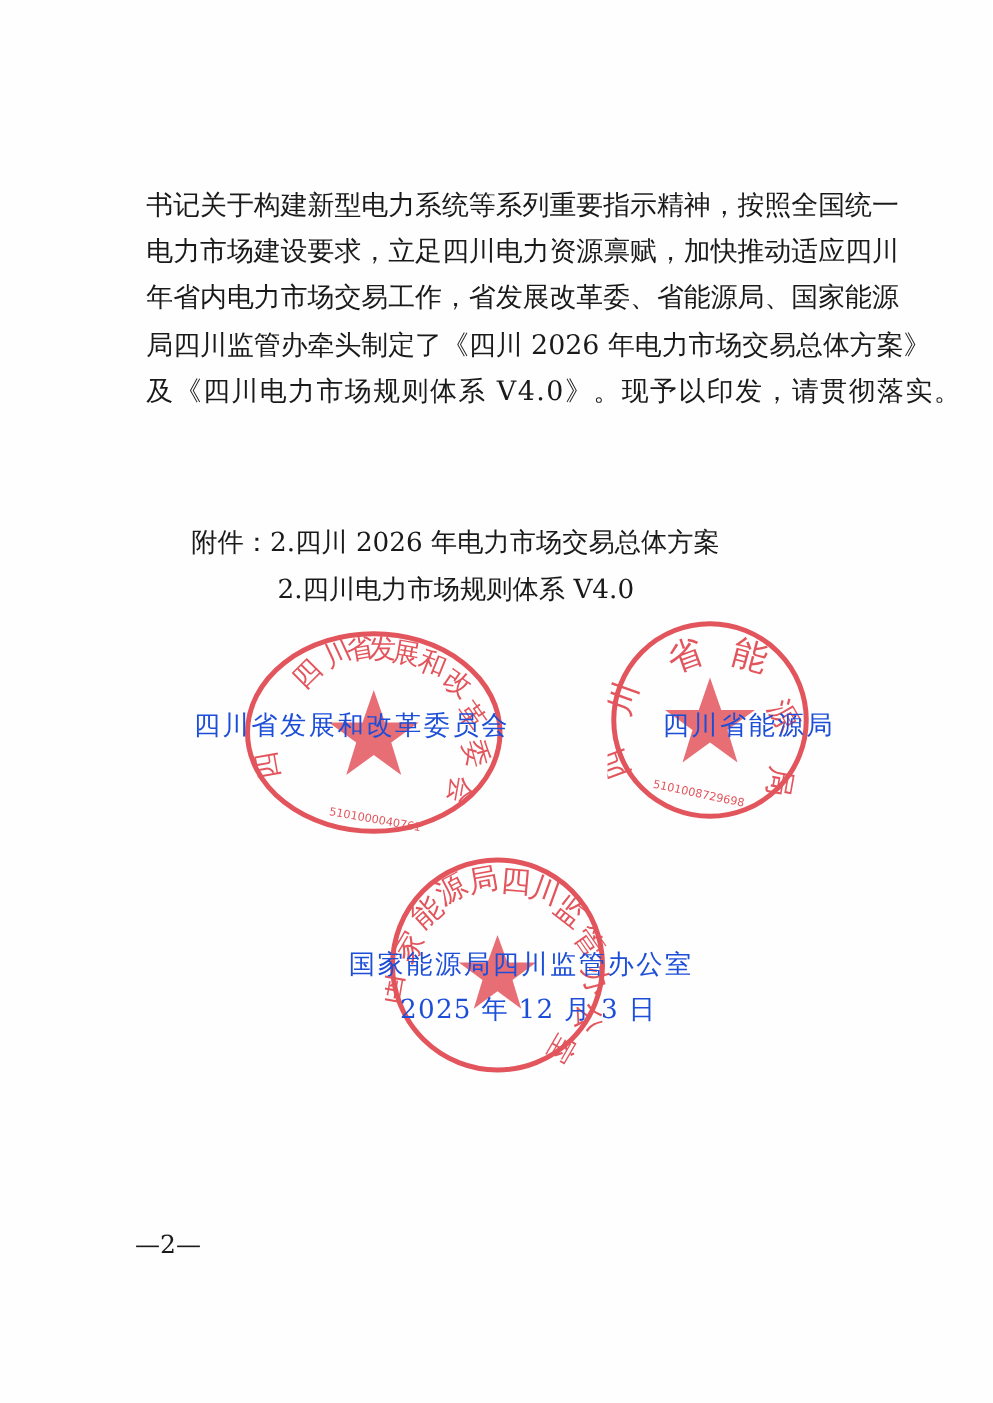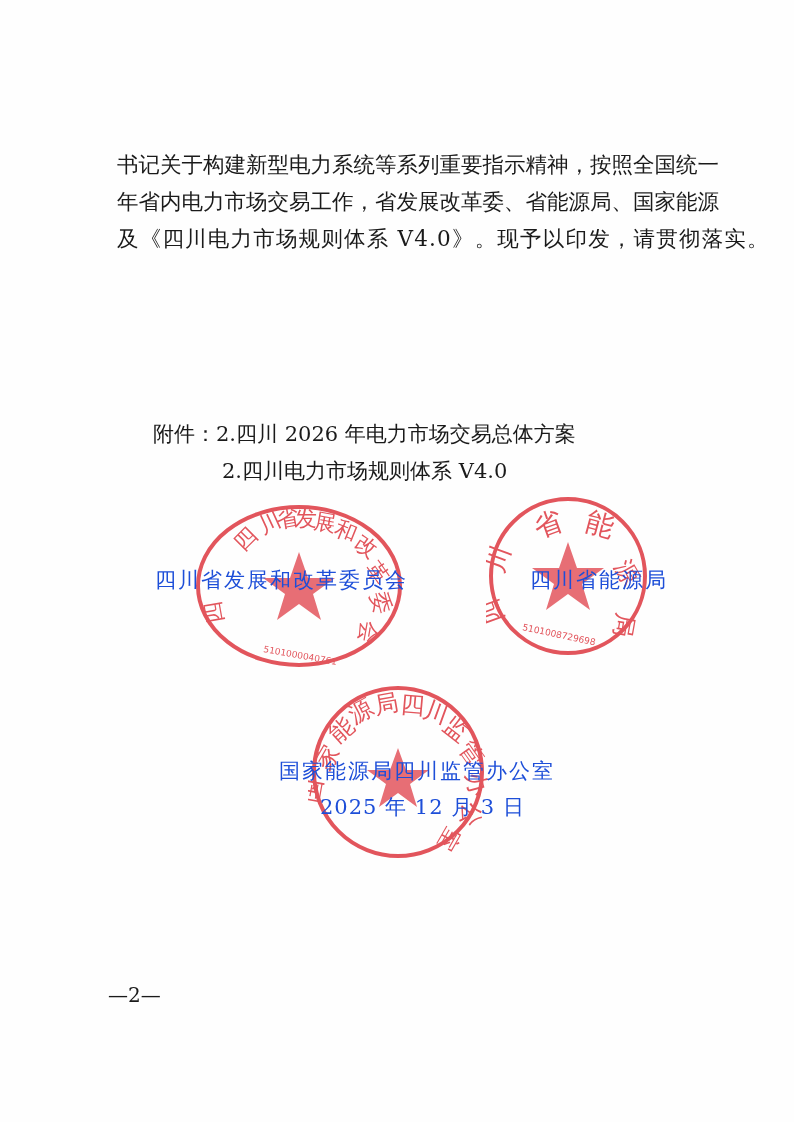--- a/index.html
+++ b/index.html
@@ -17,21 +17,23 @@
     .seal { position: absolute; z-index: 2; opacity: 0.92; }
     .footer { position: absolute; left: 108px; top: 983px; font-size: 20px; white-space: nowrap; }
   </style>
 </head>
 <body>
 
 <div class="page">
 
   <div class="body-text">
     <div class="line">书记关于构建新型电力系统等系列重要指示精神，按照全国统一</div>
+    <div class="line">电力市场建设要求，立足四川电力资源禀赋，加快推动适应四川</div>
     <div class="line">年省内电力市场交易工作，省发展改革委、省能源局、国家能源</div>
+    <div class="line">局四川监管办牵头制定了《四川 2026 年电力市场交易总体方案》</div>
     <div class="line last">及《四川电力市场规则体系 V4.0》。现予以印发，请贯彻落实。</div>
   </div>
 
   <div class="attach">
     <div class="row">
       <span>附件：</span><span>2.四川 2026 年电力市场交易总体方案</span>
     </div>
     <div class="row indent">
       <span>2.四川电力市场规则体系 V4.0</span>
     </div>

